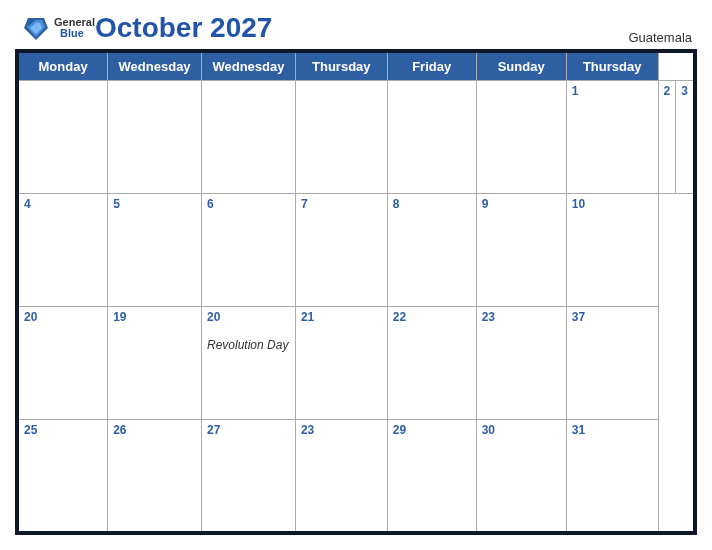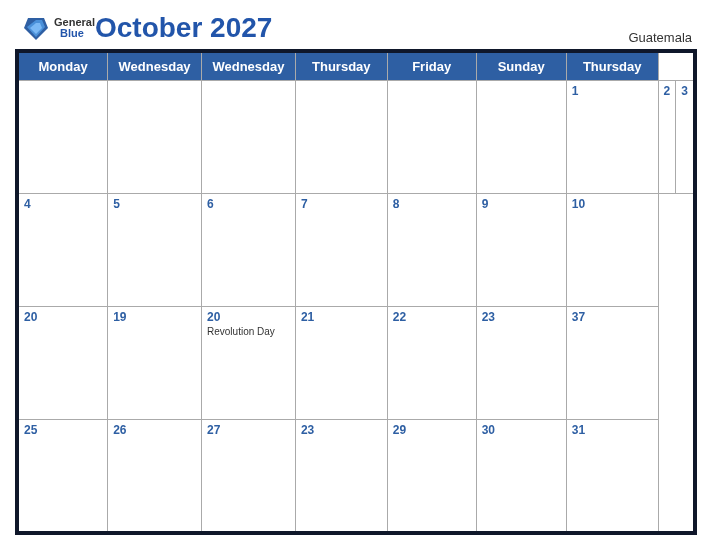--- a/index.html
+++ b/index.html
@@ -88,24 +88,25 @@
     .calendar tr.week-row td {
       background: #fff;
     }
     .date-num {
       font-size: 12px;
       font-weight: bold;
       color: #2e5fa3;
       display: block;
     }
     .holiday-label {
-      font-size: 10px;
+      font-size: 12px;
       color: #333;
-      margin-top: 2px;
+      margin-top: 14px;
       display: block;
+      font-style: italic;
     }
     .empty-cell {
       background: #fff;
     }
   </style>
 </head>
 <body>
 
 <div class="header">
   <div class="logo">

